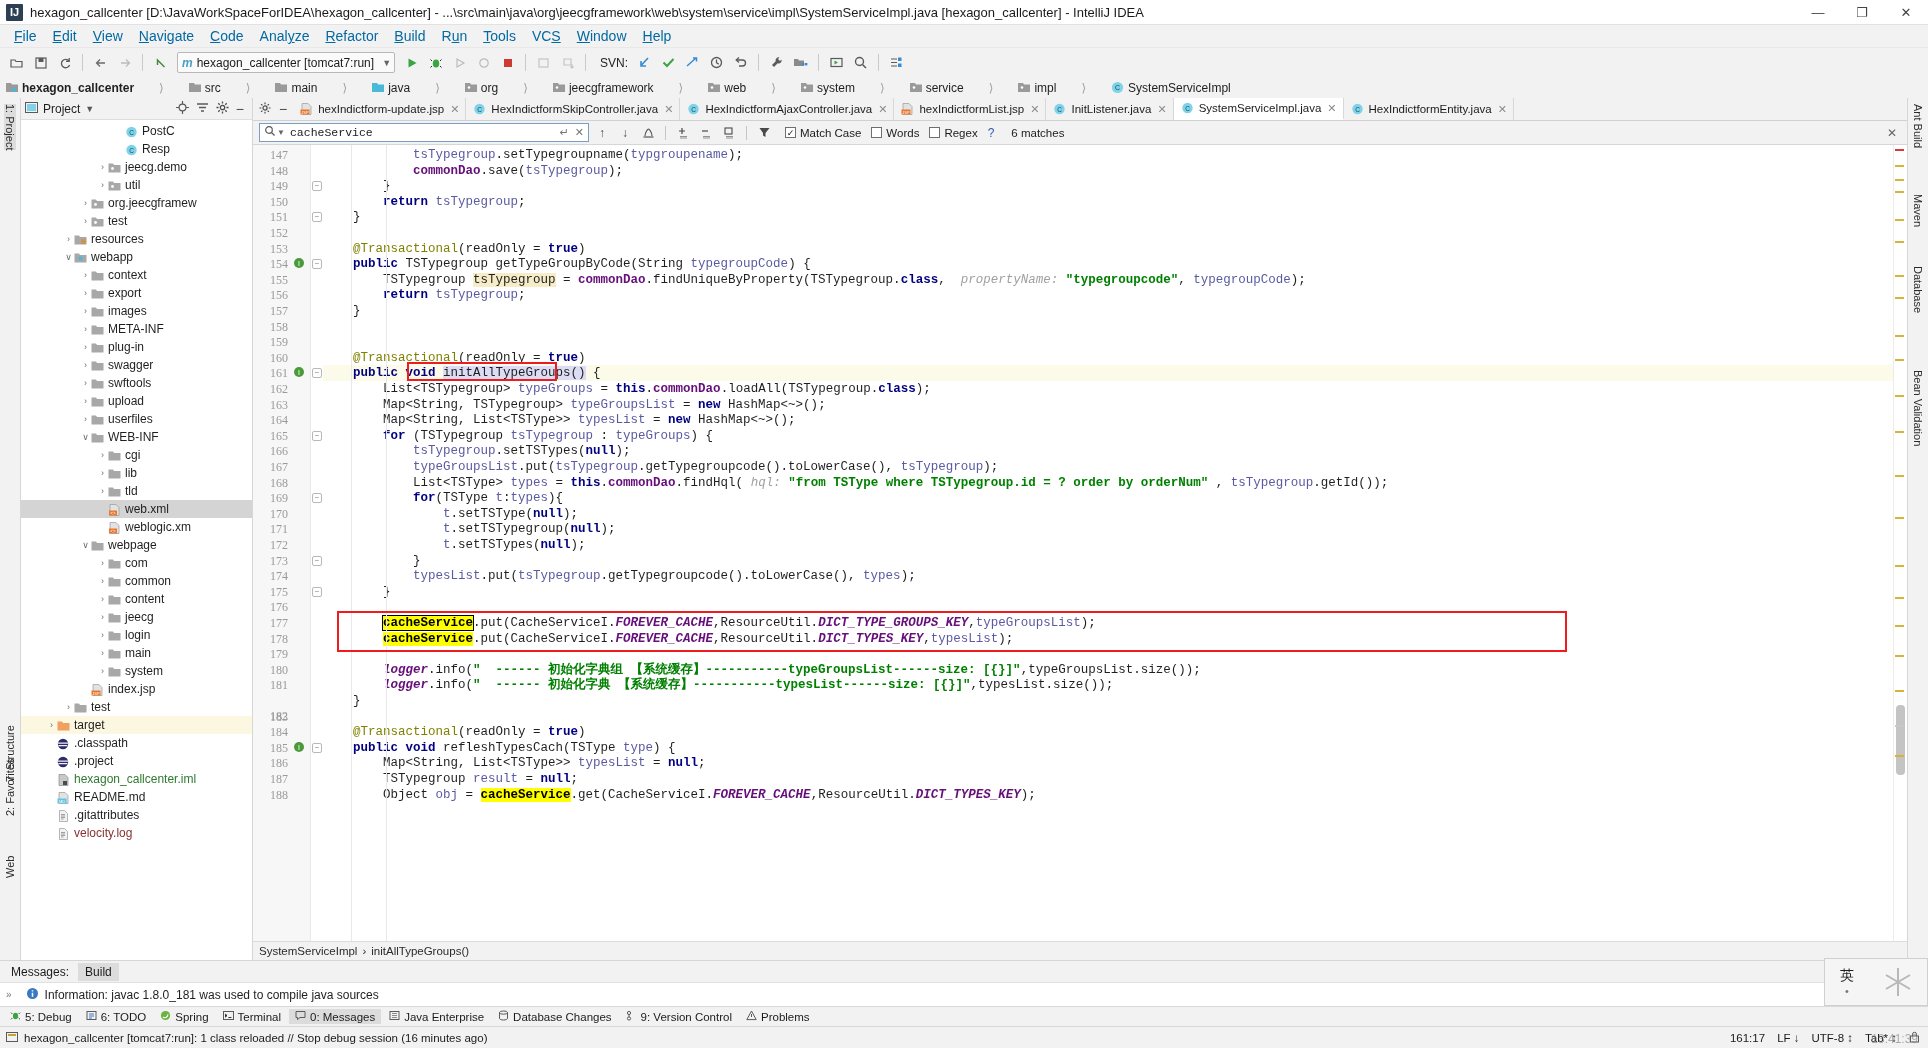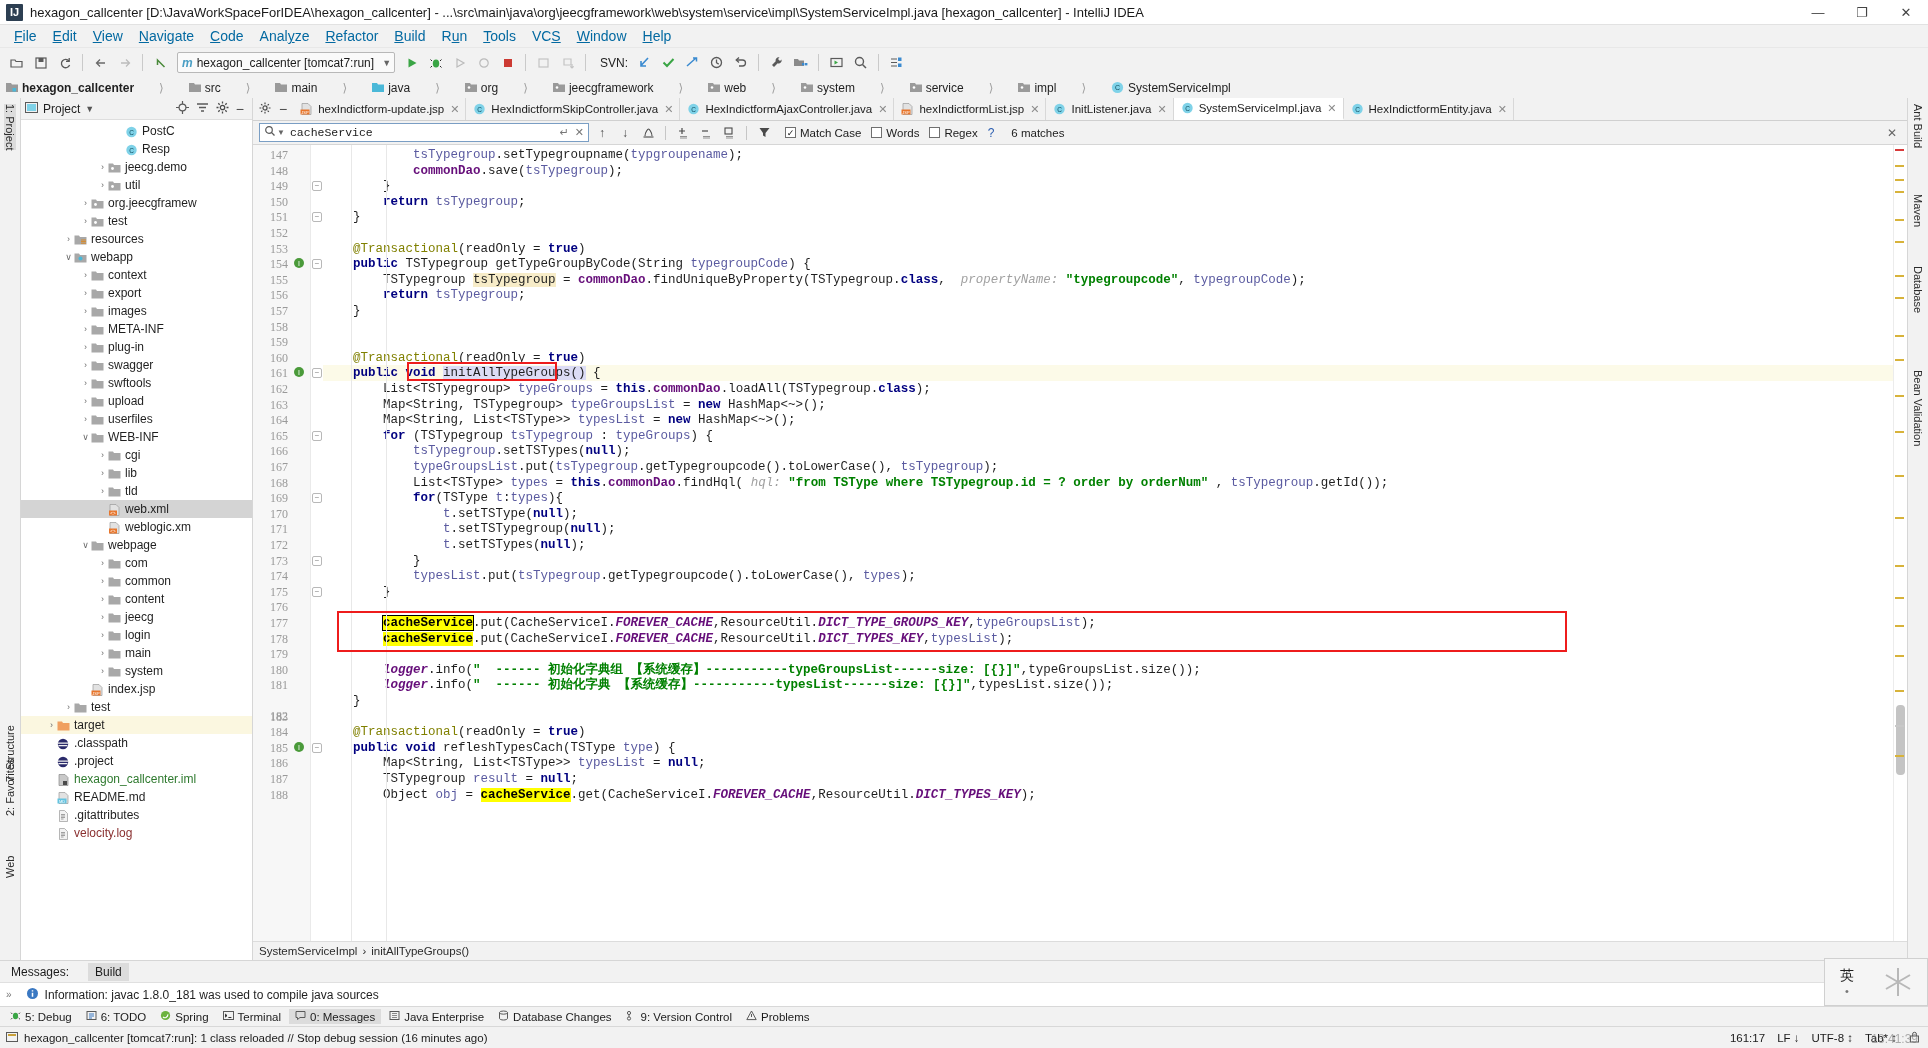--- a/index.html
+++ b/index.html
@@ -128,21 +128,21 @@
   
   .markerbar { width:14px; flex:none; background:#fff; position:relative; border-left:1px solid #ececec;}
   .mk { position:absolute; height:2px; }
   .scrollthumb { position:absolute; right:2px; width:9px; border-radius:4px; background:#c4c4c4;}
 
   
   .editfoot { height:19px; background:#f2f2f2; display:flex; align-items:center; padding-left:6px; flex:none; border-top:1px solid #dcdcdc; font-size:11.5px; color:#2b2b2b; gap:5px;}
 
   
   .bottomwin { height:46px; background:#f2f2f2; flex:none; display:flex; flex-direction:column; border-top:1px solid #d6d6d6;}
-  .btabs { height:21px; display:flex; align-items:center; padding-left:4px; gap:12px;}
+  .btabs { height:21px; display:flex; align-items:center; padding-left:4px; gap:2px;}
   .btab { font-size:12px; padding:2px 7px; color:#1b1b1b;}
   .btab.active { background:#dcdcdc; }
   .bcontent { flex:1; display:flex; align-items:center; padding-left:6px; font-size:12px; color:#1f1f1f; background:#fff; border-top:1px solid #e0e0e0;}
   .bcontent .warnico { margin:0 6px 0 14px; }
 
   
   .toolstrip { height:20px; background:#f2f2f2; display:flex; align-items:center; flex:none; border-top:1px solid #d8d8d8; padding-left:4px; gap:2px;}
   .tsitem { display:flex; align-items:center; font-size:11.5px; color:#1b1b1b; padding:1px 6px; gap:4px;}
   .tsitem.active { background:#dcdcdc; }
   .statusbar { height:22px; background:#f2f2f2; display:flex; align-items:center; flex:none; border-top:1px solid #d8d8d8; padding-left:6px; font-size:11.5px; color:#1b1b1b;}

